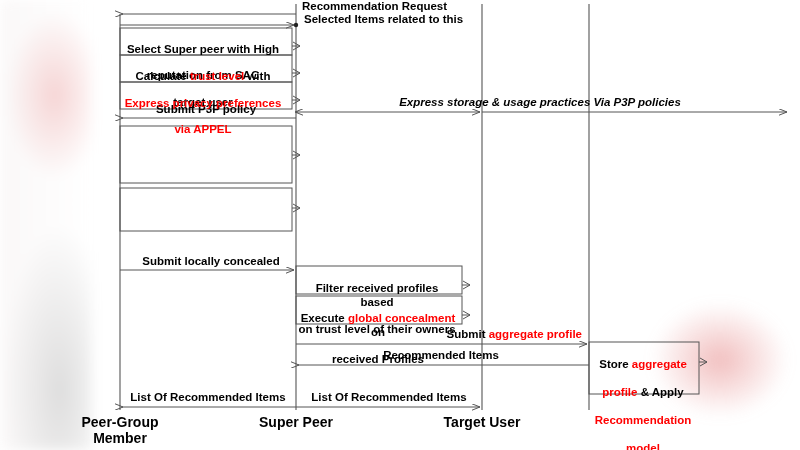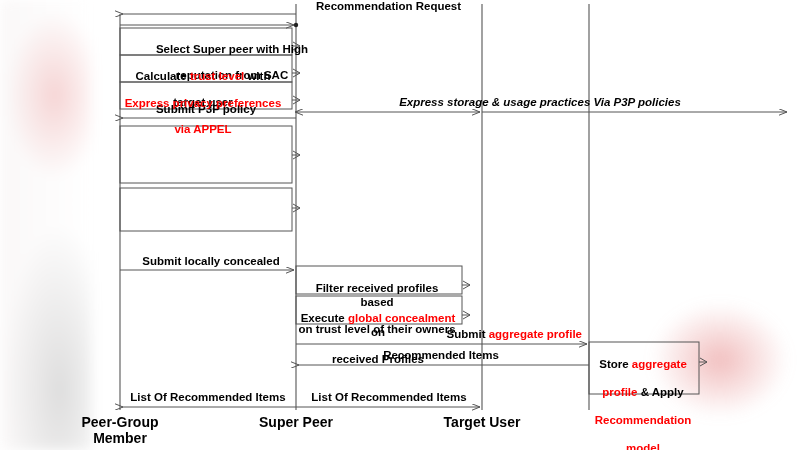--- a/index.html
+++ b/index.html
@@ -110,38 +110,39 @@
       <rect x="296" y="296" width="166" height="28"></rect>
       <path d="M462,315 L470,315"></path>
       <path d="M470,315 L463,311 M470,315 L463,319"></path>
 
       <rect x="589" y="342" width="110" height="52"></rect>
       <path d="M699,362 L707,362"></path>
       <path d="M707,362 L700,358 M707,362 L700,366"></path>
     </g>
   </svg>
 
-  <div class="lbl msg" style="left:296px;top:0px;width:220px;text-align:left;padding-left:20px;">Recommendation Request</div>
+  <div class="lbl msg" style="left:296px;top:0px;width:220px;text-align:left;padding-left:6px;">Recommendation Request</div>
 
+  <div class="lbl msg" style="left:296px;top:13px;width:240px;text-align:left;padding-left:8px;">Selected Items related to this</div>
 
   <div class="lbl msg" style="left:120px;top:103px;width:172px;">Submit  P3P policy</div>
 
   <div class="lbl msg" style="left:300px;top:96px;width:480px;font-style:italic;">Express  storage &amp; usage practices Via  P3P policies</div>
 
   <div class="lbl msg" style="left:126px;top:255px;width:170px;">Submit  locally concealed</div>
 
   <div class="lbl msg rt" style="left:296px;top:328px;width:286px;padding-right:18px;"><span>Submit </span><span class="red">aggregate profile</span></div>
 
   <div class="lbl msg" style="left:296px;top:349px;width:290px;">Recommended Items</div>
 
   <div class="lbl msg" style="left:120px;top:391px;width:176px;">List Of Recommended Items</div>
 
   <div class="lbl msg" style="left:296px;top:391px;width:186px;">List Of Recommended Items</div>
 
-  <div class="lbl boxtext ctr" style="left:122px;top:30px;width:162px;padding-left:29px;">
+  <div class="lbl boxtext ctr" style="left:122px;top:30px;width:162px;">
     <span>Select Super peer with High</span><br>
     <span>reputation from SAC</span>
   </div>
 
   <div class="lbl boxtext ctr" style="left:122px;top:57px;width:162px;">
     <span>Calculate </span><span class="red">trust level</span><span> with</span><br>
     <span>target user</span>
   </div>
 
   <div class="lbl boxtext ctr red" style="left:122px;top:84px;width:162px;">

